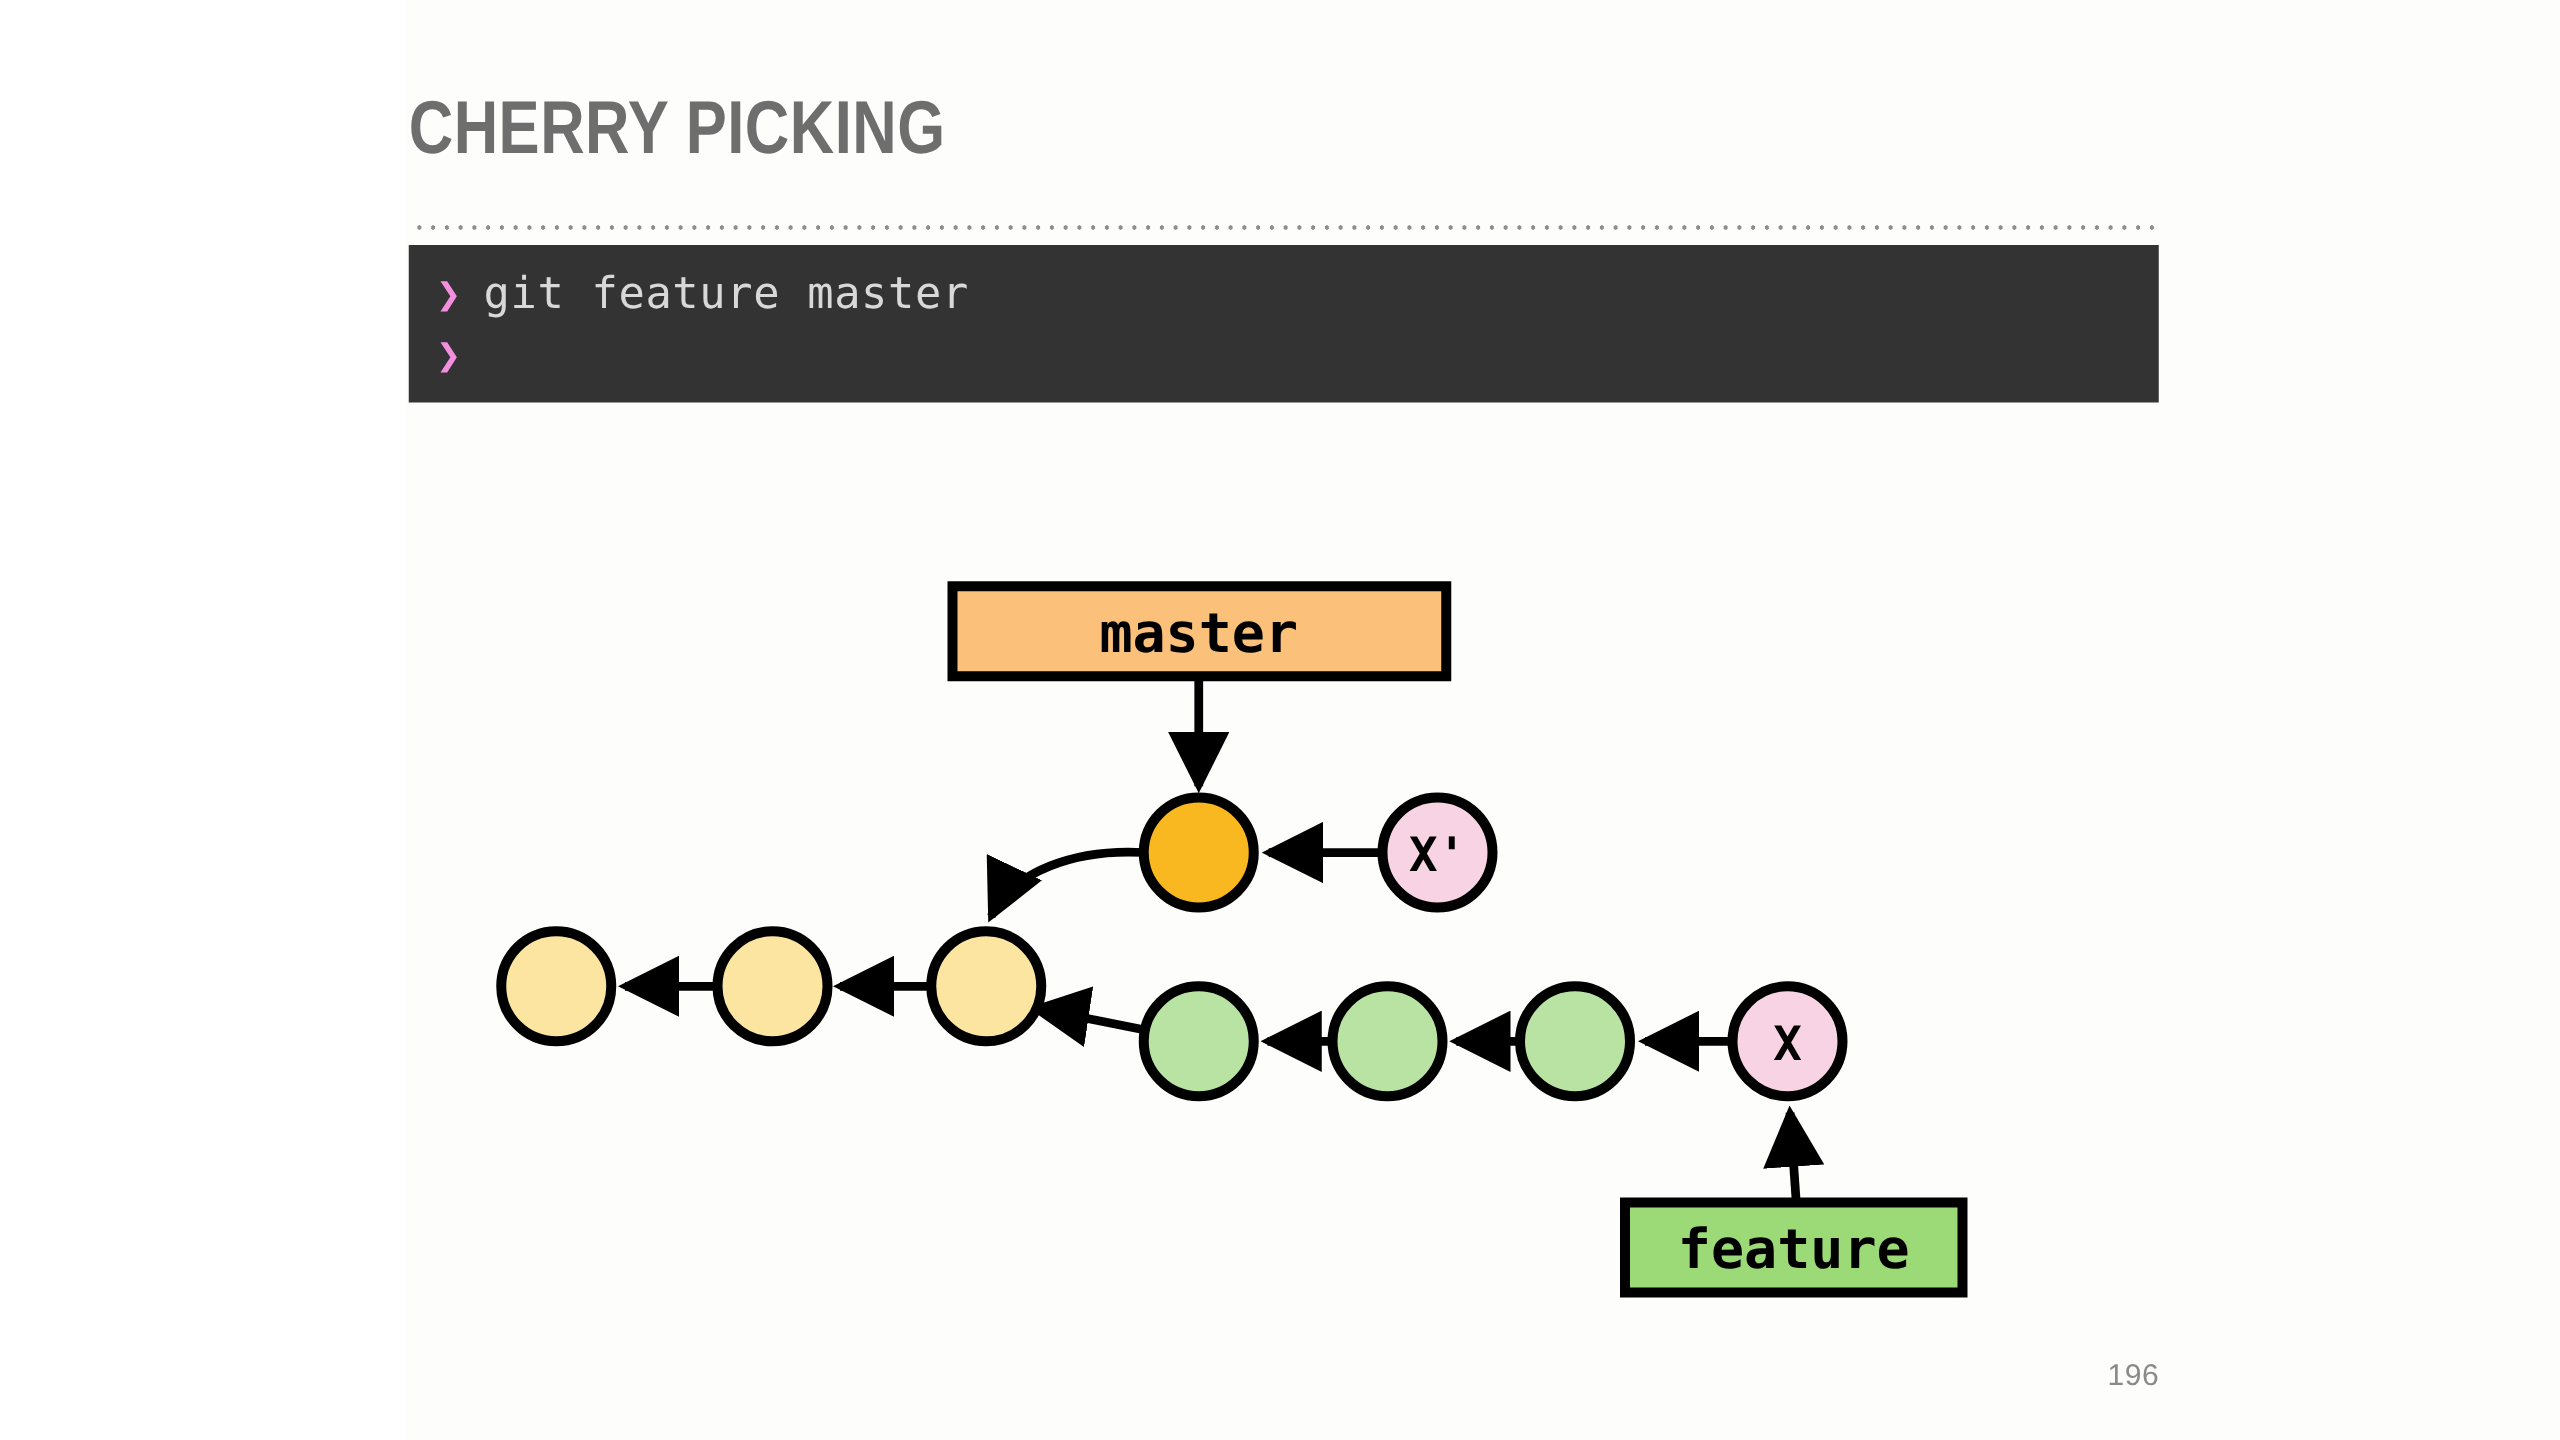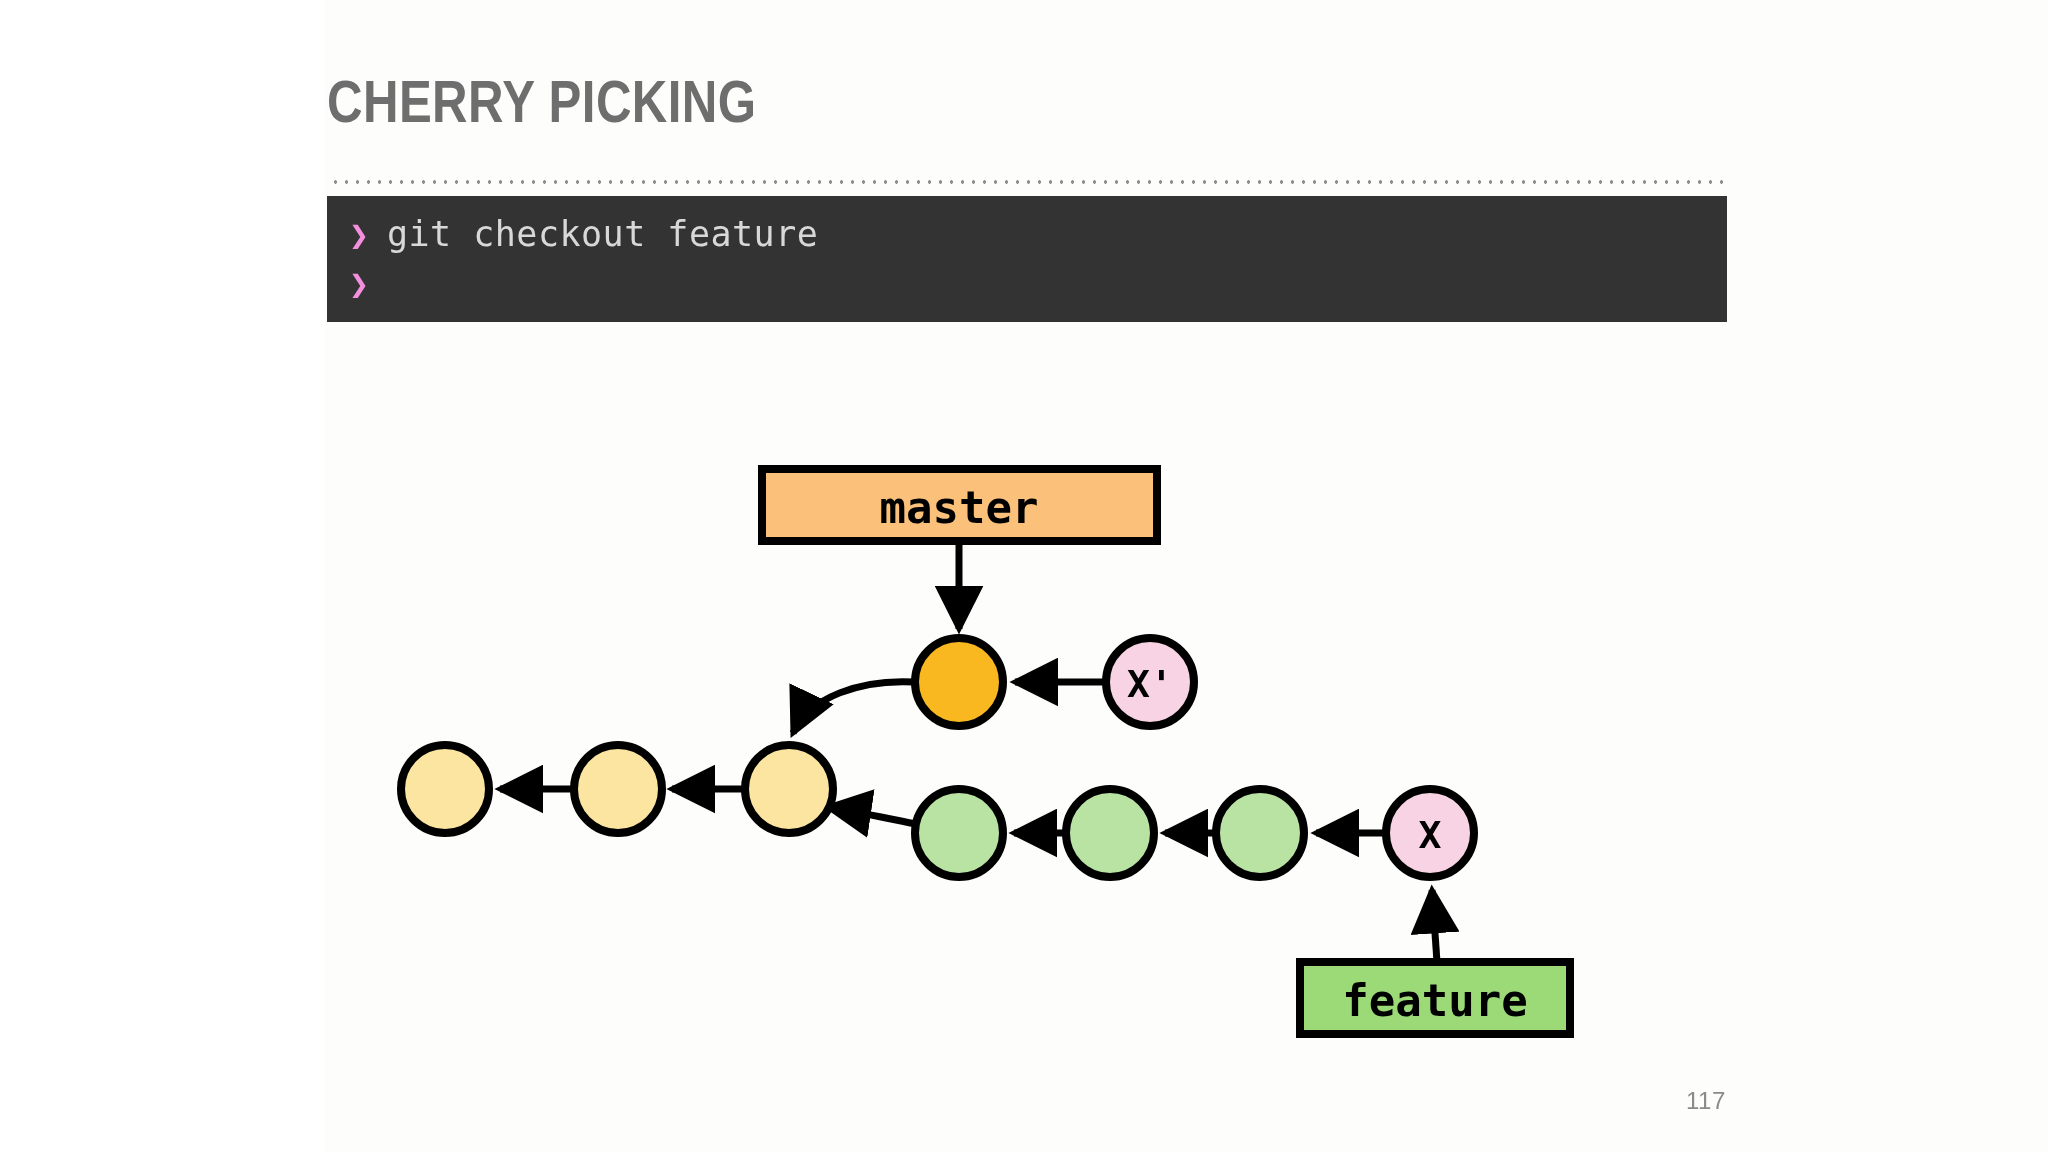--- a/index.html
+++ b/index.html
@@ -140,21 +140,21 @@
 
   <div id="content-tint"></div>
 
   <div id="page-title">CHERRY PICKING</div>
 
   <div id="divider"></div>
 
   <div id="terminal">
     <div class="term-line">
       <span class="term-prompt">❯</span>
-      <span class="term-cmd">git checkout feature</span>
+      <span class="term-cmd">git feature master</span>
     </div>
     <div class="term-line">
       <span class="term-prompt">❯</span>
     </div>
   </div>
 
   <div id="diagram">
     <svg width="2048" height="1152" viewBox="0 0 2048 1152" xmlns="http://www.w3.org/2000/svg">
       <defs>
         <marker id="arrowhead" markerWidth="7" markerHeight="7" refX="6.2" refY="3.5" orient="auto" markerUnits="strokeWidth">
@@ -221,15 +221,15 @@
         <circle cx="1260" cy="816" r="44" fill="#b9e3a2" stroke="#000" stroke-width="8"></circle>
       </g>
 
       <g>
         <circle cx="1430" cy="816" r="44" fill="#f7d3e3" stroke="#000" stroke-width="8"></circle>
         <text class="node-label" x="1430" y="818">X</text>
       </g>
     </svg>
   </div>
 
-  <div id="page-number">117</div>
+  <div id="page-number">196</div>
 
 </div>
 
 </body></html>

